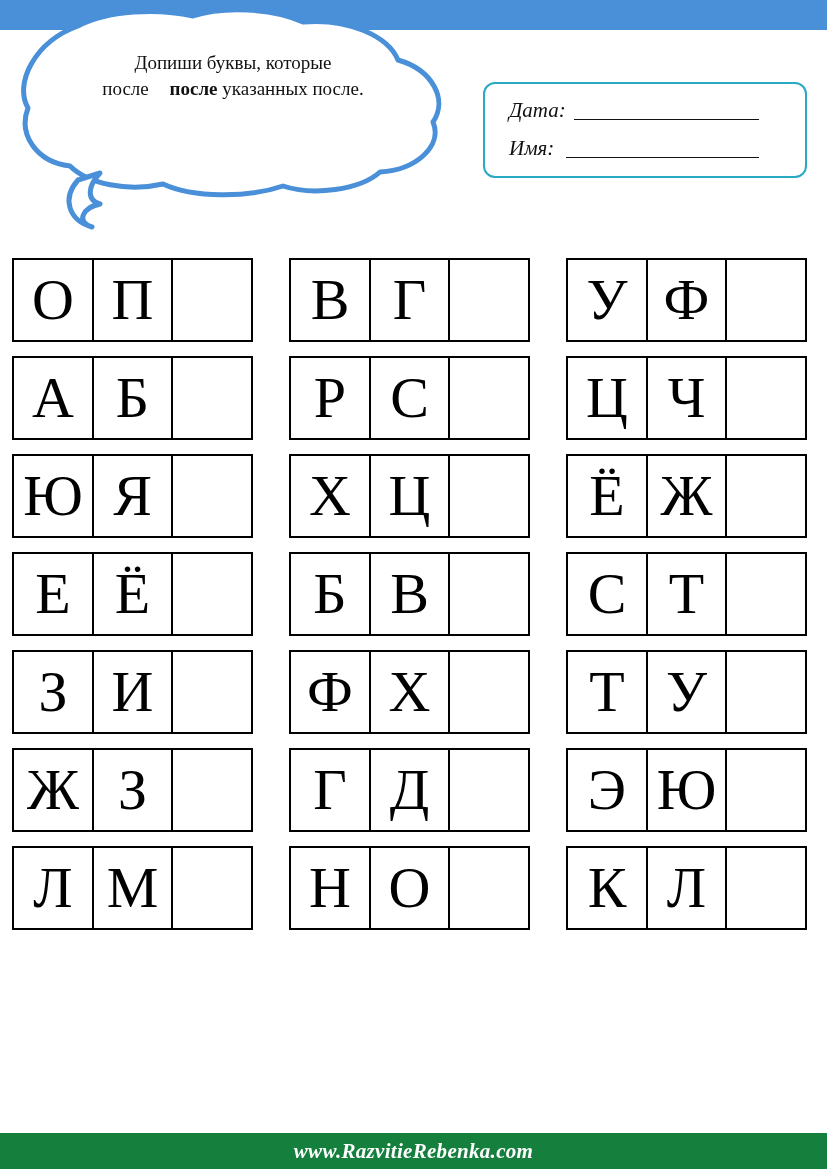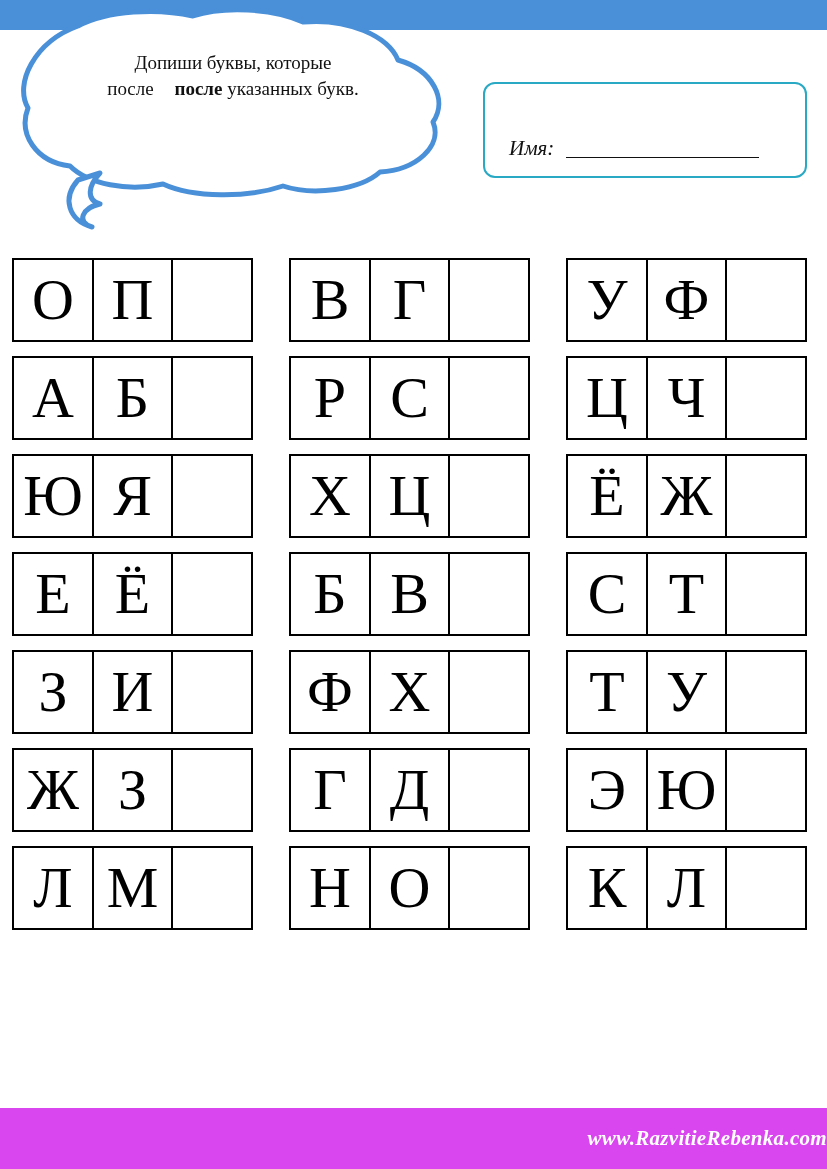--- a/index.html
+++ b/index.html
@@ -119,25 +119,25 @@
   }
   .cell:first-child { margin-left: 0; }
   .cell.empty { color: transparent; }
 
   
   .footer-bar {
     position: absolute;
     bottom: 0;
     left: 0;
     width: 827px;
-    height: 61px;
-    background: #d946ef;
+    height: 36px;
+    background: #15803d;
     display: flex;
     align-items: center;
-    justify-content: flex-end;
+    justify-content: center;
   }
   .footer-text {
     font-family: "Liberation Serif", serif;
     font-weight: bold;
     font-style: italic;
     font-size: 21px;
     color: #ffffff;
     letter-spacing: 0.3px;
   }
 </style>
@@ -156,25 +156,28 @@
              C435 138, 408 162, 372 164
              C352 182, 305 188, 275 178
              C240 190, 185 190, 155 176
              C120 184, 80 176, 62 158
              C28 154, 10 126, 20 100
              C6 76, 26 34, 70 18 Z" fill="#ffffff" stroke="#4a90d9" stroke-width="5" stroke-linejoin="round"></path>
     <path d="M92 165 C80 178, 78 192, 92 196 C74 200, 68 214, 84 219 C60 212, 54 190, 70 172 Z" fill="#ffffff" stroke="#4a90d9" stroke-width="5" stroke-linejoin="round"></path>
   </svg>
   <div class="bubble-text">
     <span>Допиши буквы, которые</span><br>
-    <span>после </span><b>после</b><span> указанных букв.</span>
+    <span>после </span><b>после</b><span> указанных после.</span>
   </div>
 </div>
 
 <div class="info-box">
+  <div class="info-row r1">
+    <span>Дата:</span><span class="info-line"></span>
+  </div>
   <div class="info-row r2">
     <span>Имя:</span><span class="info-line"></span>
   </div>
 </div>
 
 <div class="grid">
   <div class="row-item">
       <div class="cells">
     <div class="cell">О</div>
     <div class="cell">П</div>

